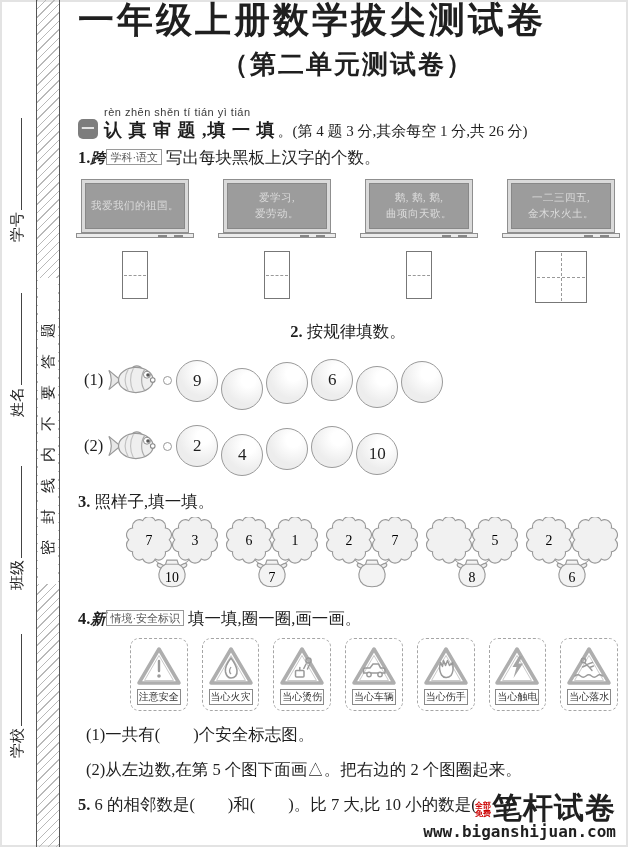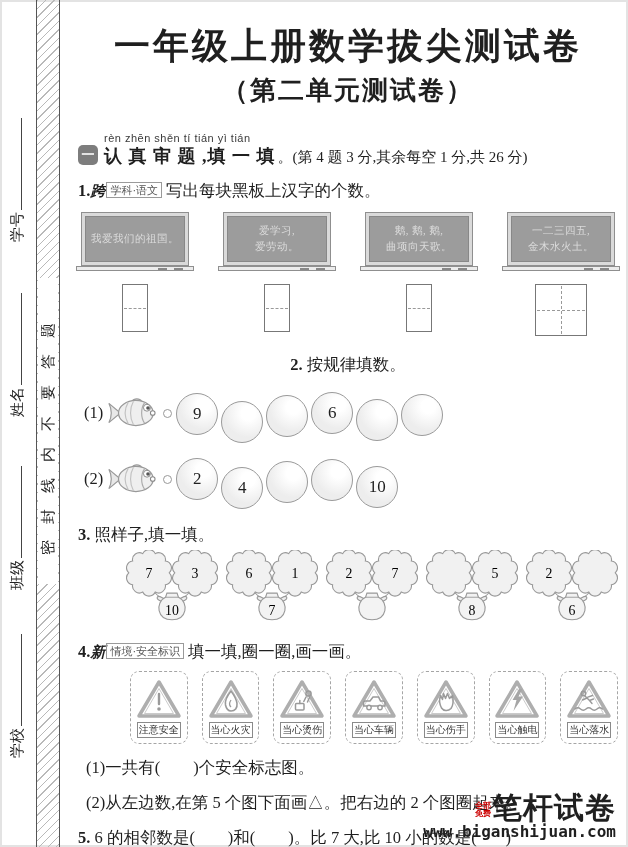--- a/index.html
+++ b/index.html
@@ -12,33 +12,33 @@
     background:repeating-linear-gradient(135deg,#b9b9b9 0 1px,transparent 1px 6px);}
   .seal-text{position:absolute;left:38px;top:584px;width:306px;height:20px;
     transform:rotate(-90deg);transform-origin:0 0;background:#fff;
     font-size:15px;letter-spacing:16px;text-align:center;line-height:20px;color:#222;}
   .side-field{position:absolute;left:7px;width:160px;transform:rotate(-90deg);
     transform-origin:0 0;font-size:15px;color:#222;white-space:nowrap;}
   .side-field .fill-line{display:inline-block;width:92px;border-bottom:1px solid #444;
     height:14px;margin-left:2px;}
   
   .main{position:absolute;left:78px;top:0;width:540px;}
-  .page-title{margin-top:26px;text-align:center;font-size:36px;font-weight:bold;
+  .page-title{font-size:36px;font-weight:bold;
     letter-spacing:3px;line-height:1.15;}
   .page-subtitle{margin-top:6px;text-align:center;font-size:26px;font-weight:bold;
     letter-spacing:2px;}
   .section-head{margin-top:24px;display:flex;align-items:flex-end;}
   .sec-icon{flex:0 0 auto;width:20px;height:20px;border-radius:5px;background:#7d7d7d;
     color:#fff;font-weight:bold;font-size:13px;display:flex;align-items:center;
     justify-content:center;margin:0 6px 3px 0;font-family:"Liberation Sans",sans-serif;}
   .pinyin{font-family:"Liberation Sans",sans-serif;font-size:11px;color:#3a3a3a;
     letter-spacing:.5px;line-height:1.1;}
   .sec-title{font-size:18px;font-weight:bold;letter-spacing:1px;}
   .sec-note{font-size:15px;padding-bottom:1px;margin-left:2px;white-space:pre-wrap;}
-  .q-line{margin-top:12px;font-size:16.5px;white-space:pre-wrap;}
+  .q-line{margin-top:5px;font-size:16.5px;white-space:pre-wrap;}
   .q-num{font-weight:bold;}
   .badge-prefix{font-style:italic;font-weight:bold;font-size:15px;}
   .badge-box{display:inline-block;border:1px solid #9a9a9a;color:#555;font-size:11px;
     line-height:14px;padding:0 3px;margin:0 4px 0 1px;vertical-align:2px;
     font-family:"Liberation Sans",sans-serif;}
   
   .boards{display:flex;justify-content:space-between;margin-top:10px;}
   .board-col{width:114px;display:flex;flex-direction:column;align-items:center;}
   .bb-frame{width:108px;border:1px solid #8f8f8f;background:#dadada;padding:3px;box-sizing:border-box;}
   .bb-inner{background:#9c9c9c;border:1px solid #888;height:44px;display:flex;

